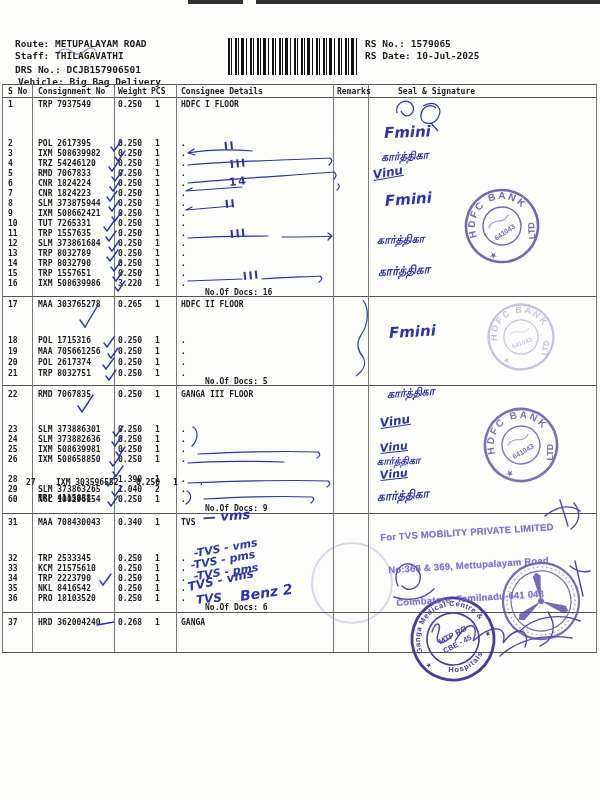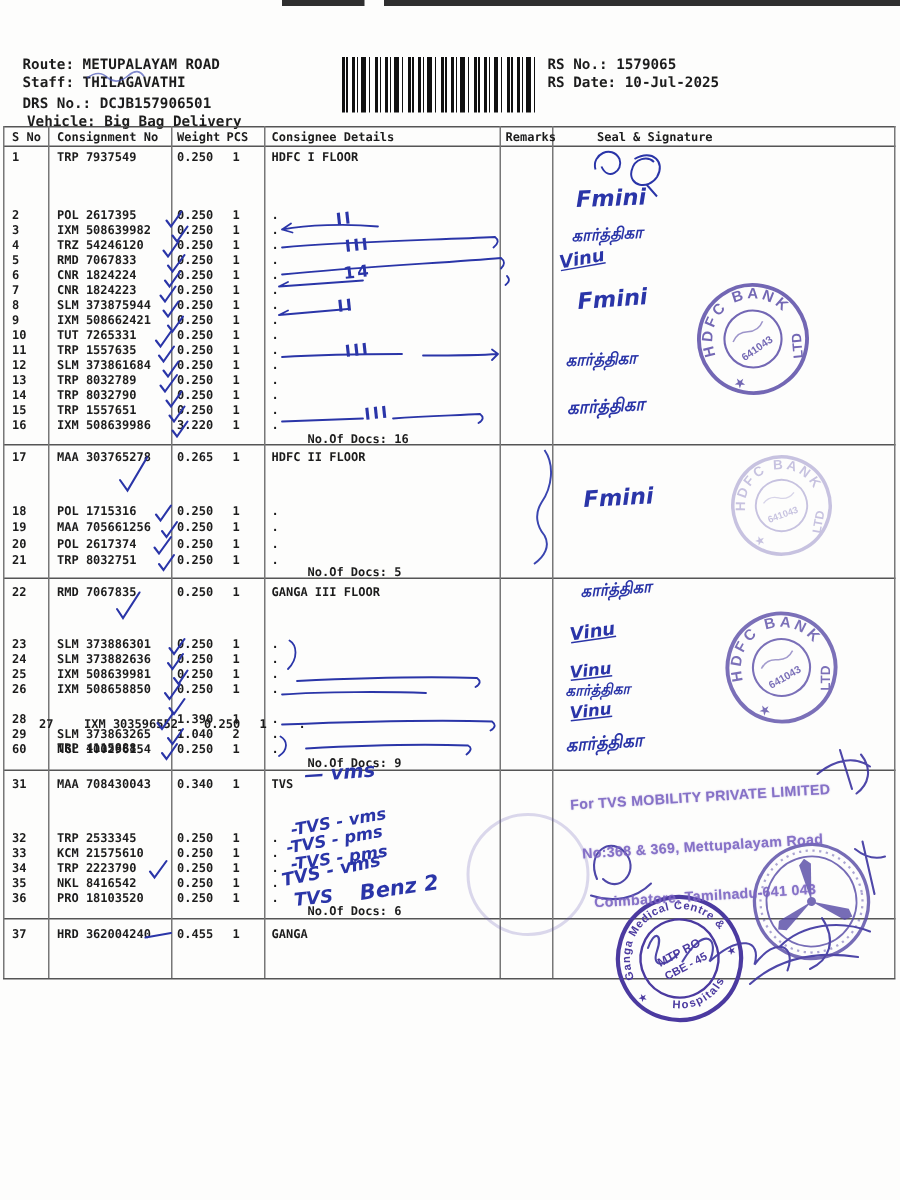--- a/index.html
+++ b/index.html
@@ -334,21 +334,21 @@
         <span class="cell print" style="left: 8px;">36</span>
         <span class="cell print" style="left: 38px;">PRO 18103520</span>
         <span class="cell print" style="left: 118px;">0.250</span>
         <span class="cell print" style="left: 155px;">1</span>
         <span class="cell print" style="left: 181px;">.</span>
       </div>
       <div class="docsnote print" style="top: 603px;">No.Of Docs: 6</div>
       <div class="trow" style="top: 618px;">
         <span class="cell print" style="left: 8px;">37</span>
         <span class="cell print" style="left: 38px;">HRD 362004240</span>
-        <span class="cell print" style="left: 118px;">0.455</span>
+        <span class="cell print" style="left: 118px;">0.268</span>
         <span class="cell print" style="left: 155px;">1</span>
         <span class="cell print" style="left: 181px;">GANGA</span>
       </div>
     </div>
 
   <div id="hw-layer">
       <span class="hw bold" style="left: 384px; top: 126px; font-size: 15px; transform: rotate(-2deg);">Fmini</span>
       <span class="hw bold" style="left: 381px; top: 152px; font-size: 11px; transform: rotate(-3deg);">கார்த்திகா</span>
       <span class="hw bold u" style="left: 373px; top: 169px; font-size: 12px; transform: rotate(-10deg);">Vinu</span>
       <span class="hw bold" style="left: 385px; top: 194px; font-size: 15px; transform: rotate(-4deg);">Fmini</span>

